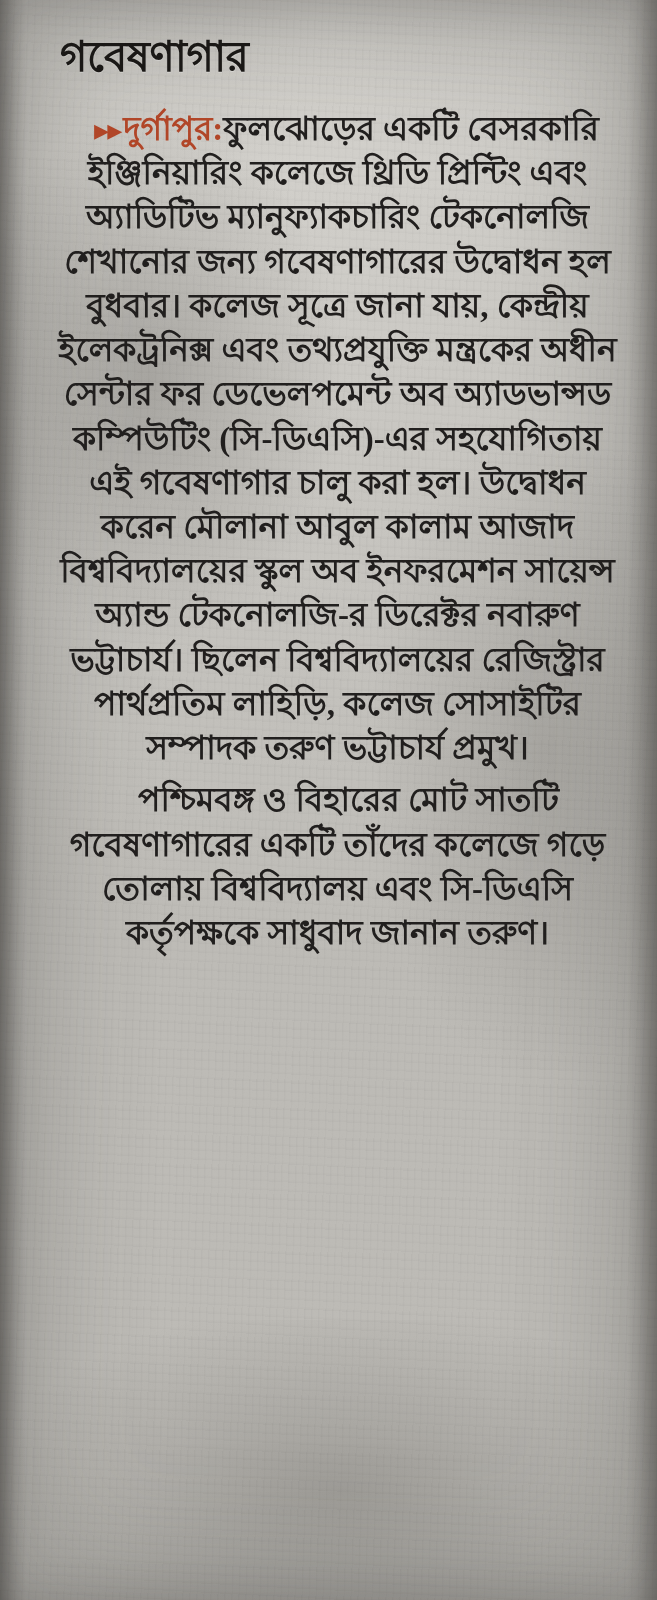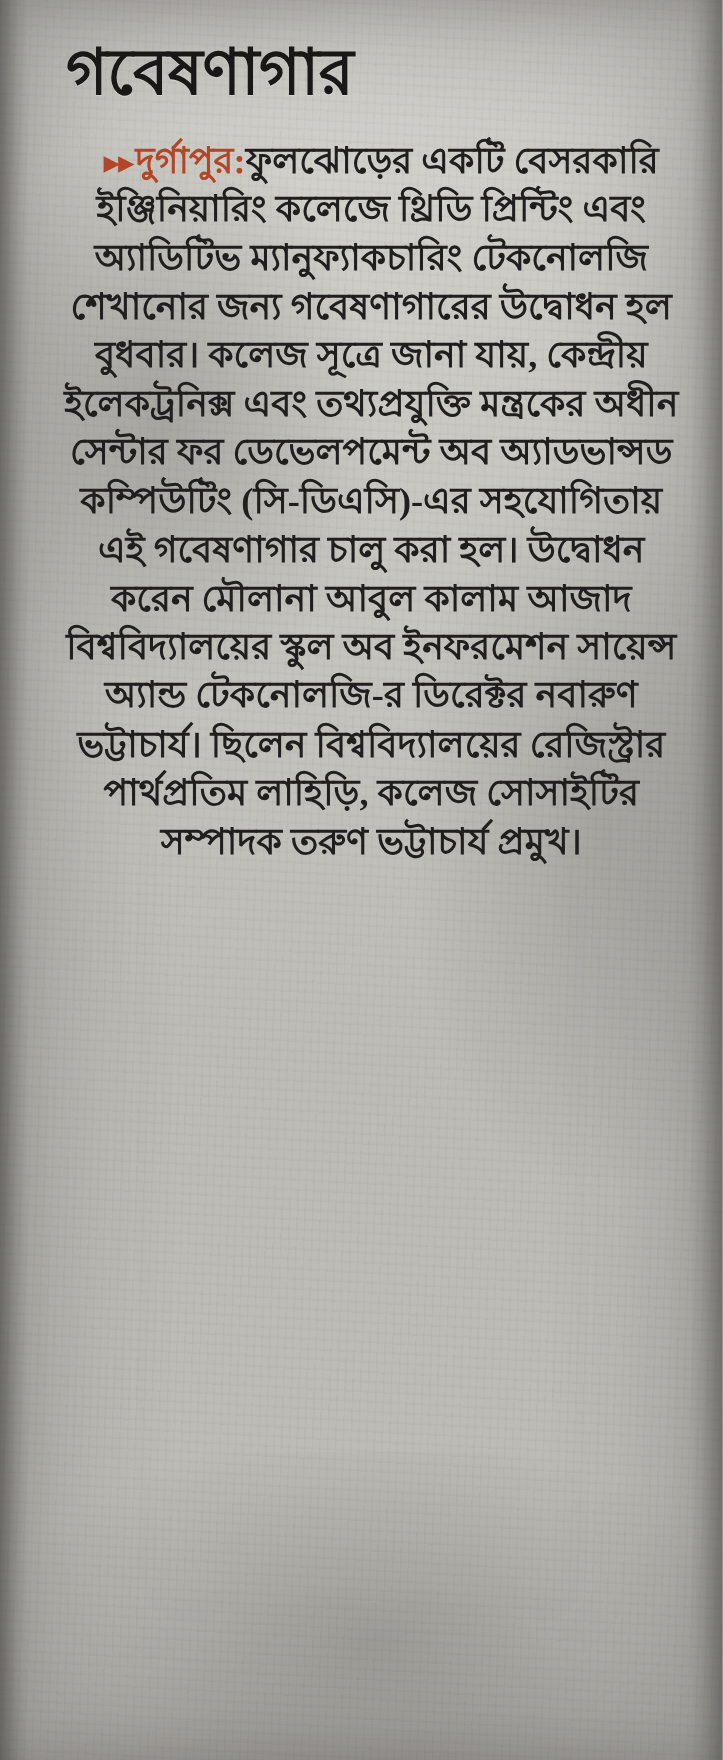--- a/index.html
+++ b/index.html
@@ -71,21 +71,21 @@
   }
 
   .clip {
     position: relative;
     z-index: 2;
     padding: 18px 34px 20px 52px;
   }
 
   .headline {
     font-family: "Liberation Serif", "DejaVu Serif", serif;
-    font-size: 58px;
+    font-size: 42px;
     line-height: 1.12;
     font-weight: 700;
     color: #1c1a18;
     letter-spacing: -0.5px;
     margin: 16px 0 26px 8px;
     text-shadow: 0 1px 0 rgba(255,255,255,0.25);
   }
 
   .body {
     font-family: "Liberation Serif", "DejaVu Serif", serif;
@@ -140,16 +140,17 @@
   <div class="vignette"></div>
 
   <div class="clip">
 
     <h1 class="headline">গবেষণাগার</h1>
 
     <div class="body">
 
       <p class="para"><span class="dateline-marker">▸▸</span><span class="dateline">দুর্গাপুর</span><span class="dateline-colon">:</span><span>ফুলঝোড়ের একটি বেসরকারি ইঞ্জিনিয়ারিং কলেজে থ্রিডি প্রিন্টিং এবং অ্যাডিটিভ ম্যানুফ্যাকচারিং টেকনোলজি শেখানোর জন্য গবেষণাগারের উদ্বোধন হল বুধবার। কলেজ সূত্রে জানা যায়, কেন্দ্রীয় ইলেকট্রনিক্স এবং তথ্যপ্রযুক্তি মন্ত্রকের অধীন সেন্টার ফর ডেভেলপমেন্ট অব অ্যাডভান্সড কম্পিউটিং (সি-ডিএসি)-এর সহযোগিতায় এই গবেষণাগার চালু করা হল। উদ্বোধন করেন মৌলানা আবুল কালাম আজাদ বিশ্ববিদ্যালয়ের স্কুল অব ইনফরমেশন সায়েন্স অ্যান্ড টেকনোলজি-র ডিরেক্টর নবারুণ ভট্টাচার্য। ছিলেন বিশ্ববিদ্যালয়ের রেজিস্ট্রার পার্থপ্রতিম লাহিড়ি, কলেজ সোসাইটির সম্পাদক তরুণ ভট্টাচার্য প্রমুখ।</span></p>
 
+      <p class="para second">পশ্চিমবঙ্গ ও বিহারের মোট সাতটি গবেষণাগারের একটি তাঁদের কলেজে গড়ে তোলায় বিশ্ববিদ্যালয় এবং সি-ডিএসি কর্তৃপক্ষকে সাধুবাদ জানান তরুণ।</p>
 
     </div>
   </div>
 </div>
 
 </body></html>

